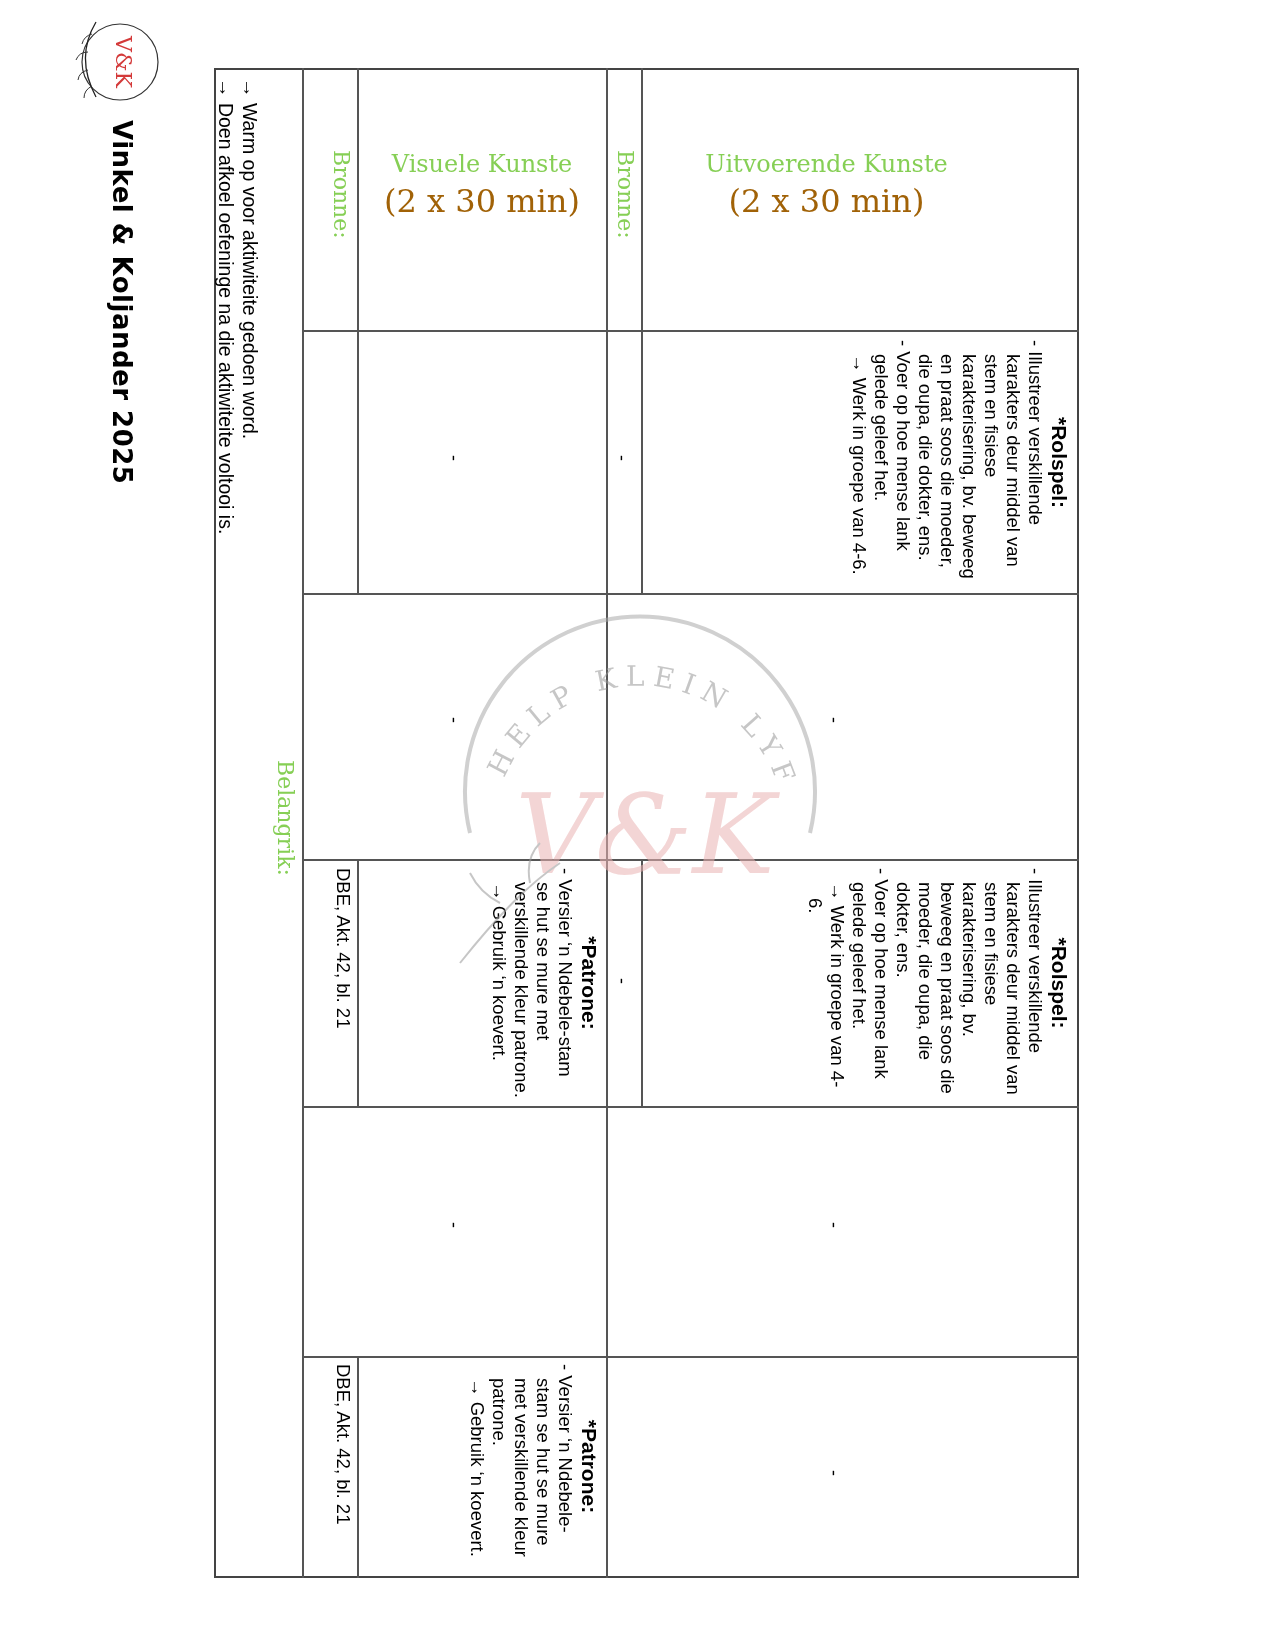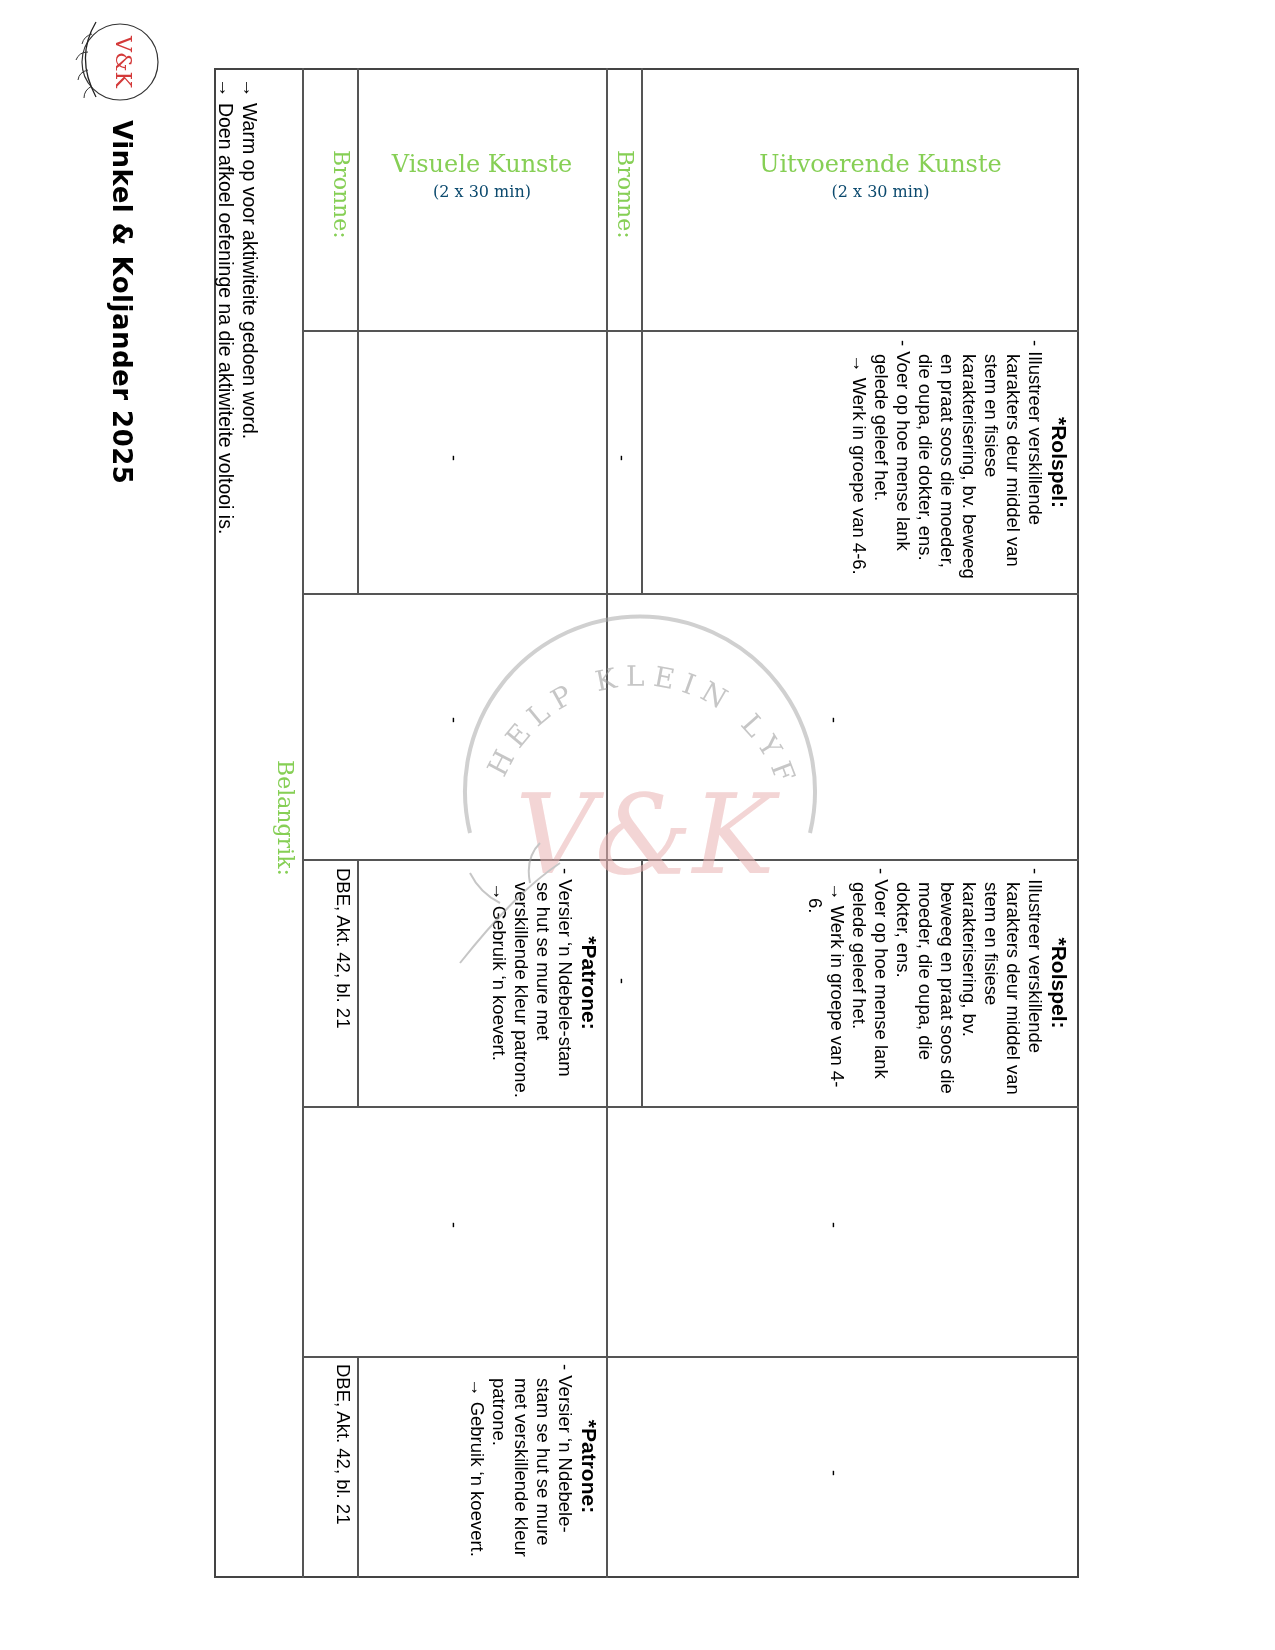--- a/index.html
+++ b/index.html
@@ -16,21 +16,21 @@
   .hline { height: 2px; }
   .vline { width: 2px; }
 
   .cell { position: absolute; box-sizing: border-box; overflow: hidden; }
 
   
   .rot { position: absolute; transform-origin: 0 0; transform: rotate(90deg); }
 
   .hdr { text-align: center; }
   .hdr .title { color: #86cf55; font-family: "DejaVu Serif", serif; font-size: 24px; }
-  .hdr .dur { color: #0c4a6e; font-family: "DejaVu Serif", serif; font-size: 16px; margin-top: 4px; }
+  .hdr .dur { color: #a16207; font-family: "DejaVu Serif", serif; font-size: 32px; margin-top: 4px; }
 
   .green-label { color: #86cf55; font-family: "DejaVu Serif", serif; font-size: 22px; white-space: nowrap; }
 
   .body-text { font-size: 18.5px; line-height: 22px; }
   .body-text .heading { font-weight: bold; font-size: 21px; text-align: center; margin-bottom: 2px; }
   .body-text .item { padding-left: 14px; text-indent: -14px; }
   .body-text .sub { padding-left: 30px; text-indent: -16px; }
   .dash { font-size: 18px; }
 
   .notes { font-size: 19.5px; line-height: 24px; white-space: nowrap; }
@@ -64,21 +64,21 @@
 <div class="vline" style="left:302px; top:68px; height:1510px;"></div>
 <div class="vline" style="left:606px; top:68px; height:1510px;"></div>
 <div class="vline" style="left:357px; top:68px; height:263px;"></div>
 <div class="vline" style="left:641px; top:68px; height:263px;"></div>
 <div class="vline" style="left:357px; top:331px; height:263px;"></div>
 <div class="vline" style="left:641px; top:331px; height:263px;"></div>
 <div class="vline" style="left:357px; top:860px; height:247px;"></div>
 <div class="vline" style="left:641px; top:860px; height:247px;"></div>
 <div class="vline" style="left:357px; top:1357px; height:221px;"></div>
 
-<div class="cell hdr" style="left:662px; top:150px; width:437px;">
+<div class="cell hdr" style="left:608px; top:150px; width:437px;">
   <div class="title">Uitvoerende Kunste</div>
   <div class="dur">(2 x 30 min)</div>
 </div>
 <div class="rot green-label" style="left:638px; top:150px;">Bronne:</div>
 
 <div class="cell hdr" style="left:358px; top:150px; width:248px;text-align:center;">
   <div class="title">Visuele Kunste</div>
   <div class="dur">(2 x 30 min)</div>
 </div>
 <div class="rot green-label" style="left:354px; top:150px;">Bronne:</div>

